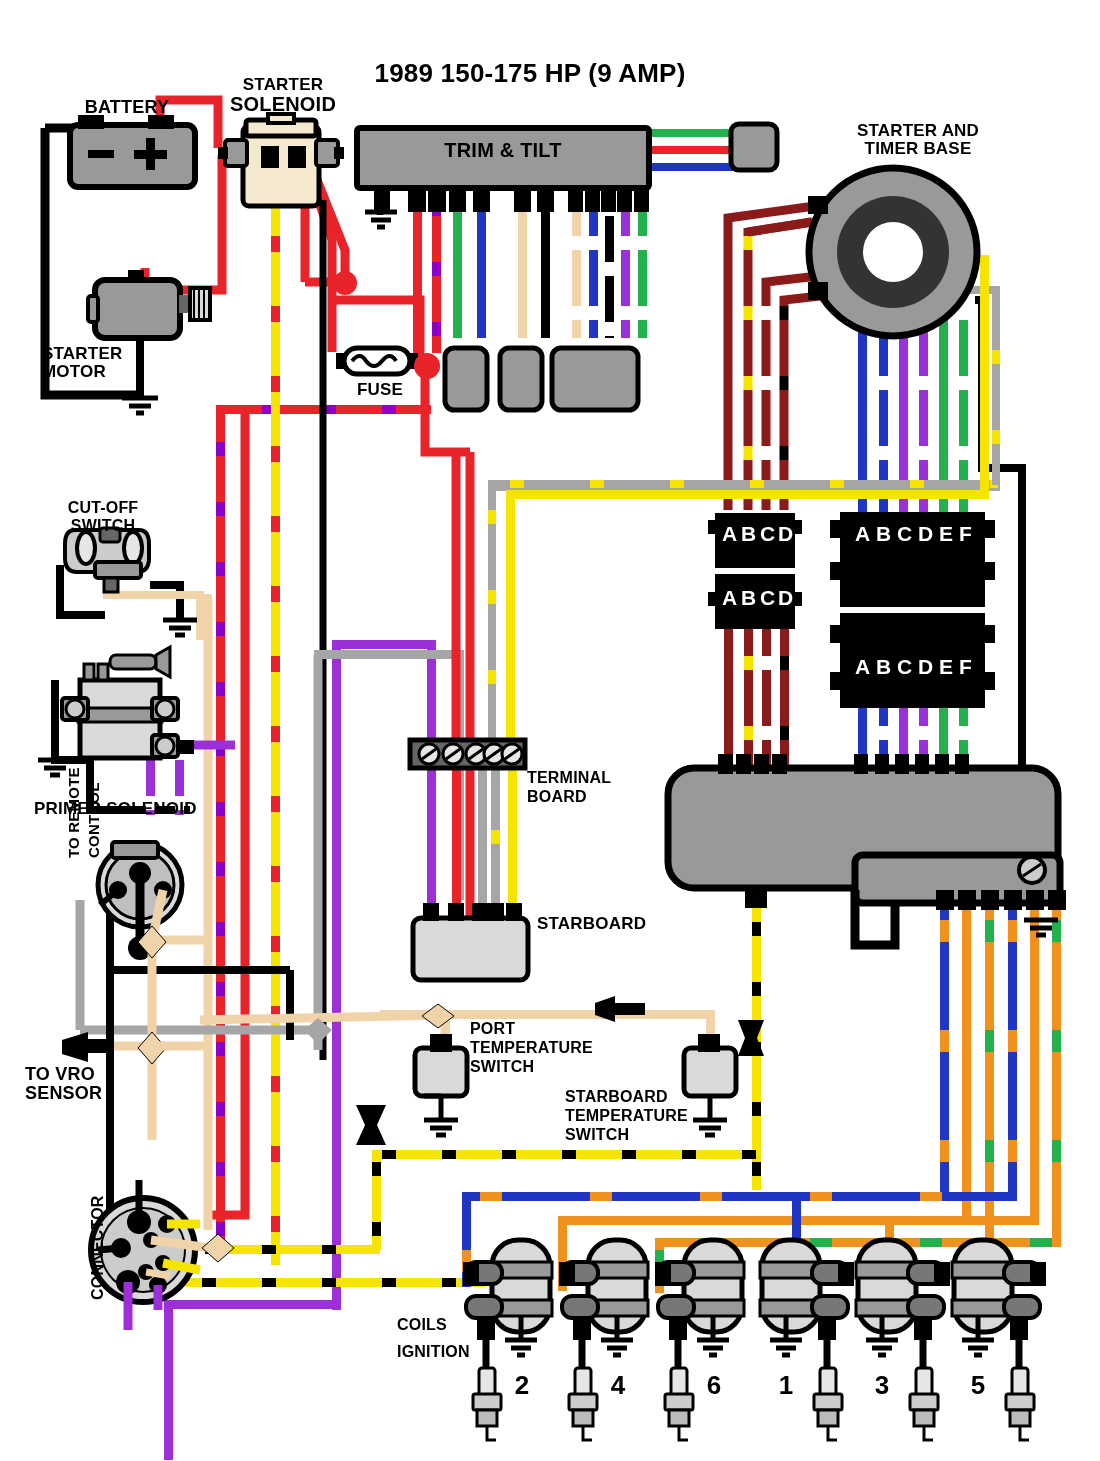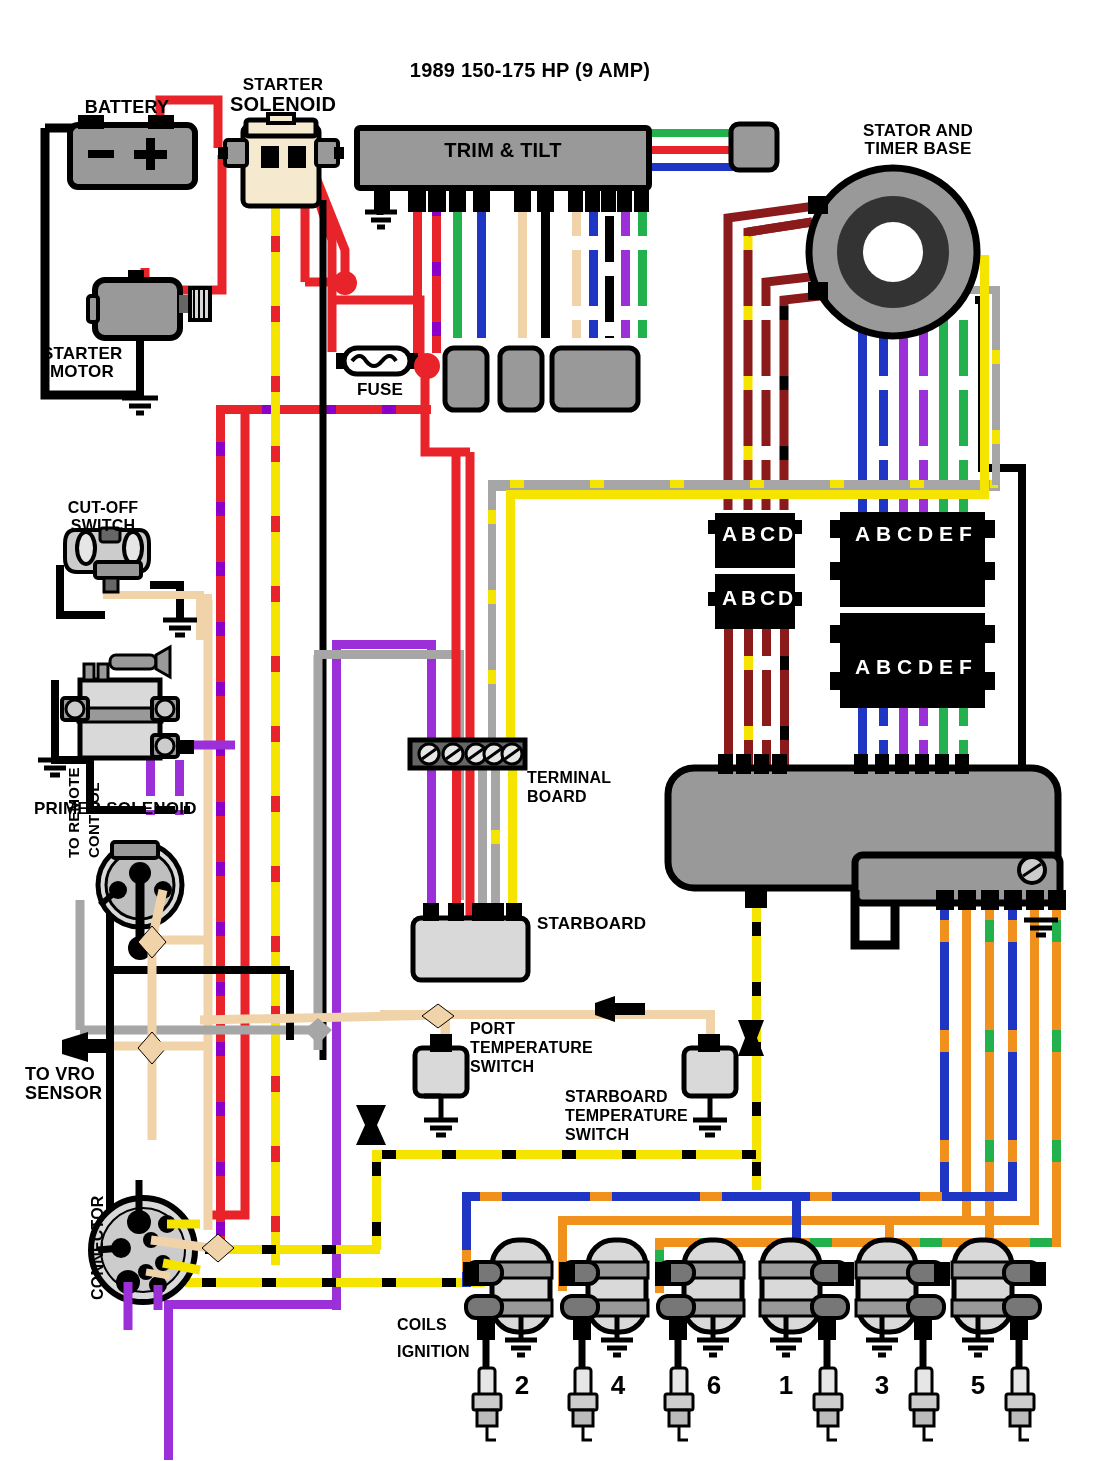--- a/index.html
+++ b/index.html
@@ -779,35 +779,35 @@
     <text x="855" y="674">A</text>
     <text x="876" y="674">B</text>
     <text x="897" y="674">C</text>
     <text x="918" y="674">D</text>
     <text x="939" y="674">E</text>
     <text x="959" y="674">F</text>
   </g>
 
 </svg>
 
-<div class="lbl" style="left:365px;top:60px;width:330px;font-size:20px;">1989 150-175 HP (9 AMP)</div>
+<div class="lbl" style="left:365px;top:60px;width:330px;font-size:26px;">1989 150-175 HP (9 AMP)</div>
 
 <div class="lbl" style="left:72px;top:98px;width:110px;font-size:18px;">BATTERY</div>
 
 <div class="lbl" style="left:219px;top:76px;width:128px;font-size:17px;">STARTER</div>
 <div class="lbl" style="left:219px;top:94px;width:128px;font-size:20px;">SOLENOID</div>
 
 <div class="lbl left" style="left:42px;top:345px;font-size:17px;">STARTER</div>
-<div class="lbl left" style="left:42px;top:363px;font-size:17px;margin-left:8px;">MOTOR</div>
+<div class="lbl left" style="left:42px;top:363px;font-size:17px;">MOTOR</div>
 
 <div class="lbl" style="left:400px;top:140px;width:206px;font-size:20px;">TRIM &amp; TILT</div>
 
 <div class="lbl" style="left:348px;top:381px;width:64px;font-size:17px;">FUSE</div>
 
-<div class="lbl" style="left:838px;top:122px;width:160px;font-size:17px;">STATOR AND</div>
+<div class="lbl" style="left:838px;top:122px;width:160px;font-size:17px;">STARTER AND</div>
 <div class="lbl" style="left:838px;top:140px;width:160px;font-size:17px;">TIMER BASE</div>
 
 <div class="lbl" style="left:48px;top:500px;width:110px;font-size:16px;">CUT-OFF</div>
 <div class="lbl" style="left:48px;top:518px;width:110px;font-size:16px;">SWITCH</div>
 
 <div class="lbl left" style="left:34px;top:800px;font-size:17px;">PRIMER SOLENOID</div>
 
 <div class="lbl rot" style="left:66px;top:858px;font-size:15px;transform:rotate(-90deg);white-space:nowrap;">TO REMOTE</div>
 <div class="lbl rot" style="left:86px;top:858px;font-size:15px;transform:rotate(-90deg);white-space:nowrap;">CONTROL</div>
 

